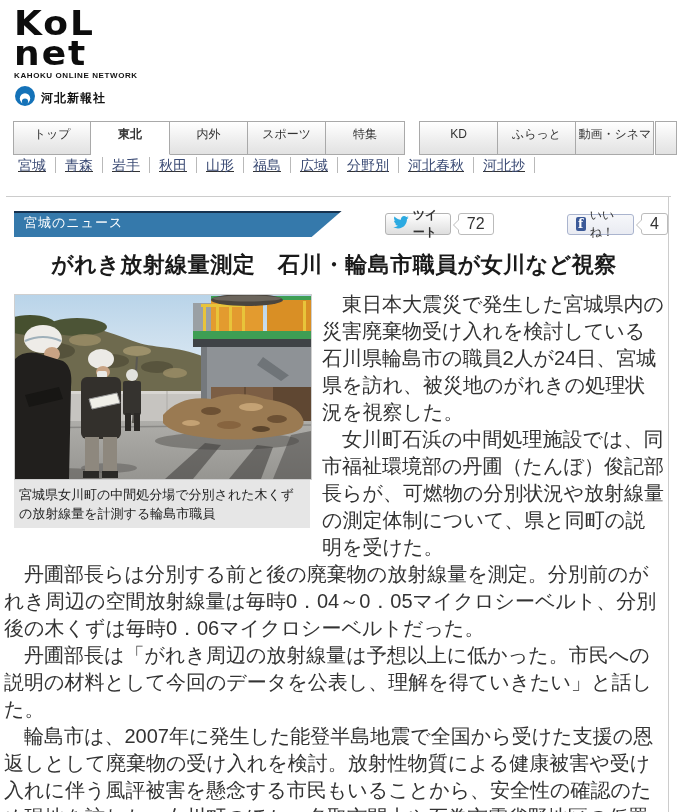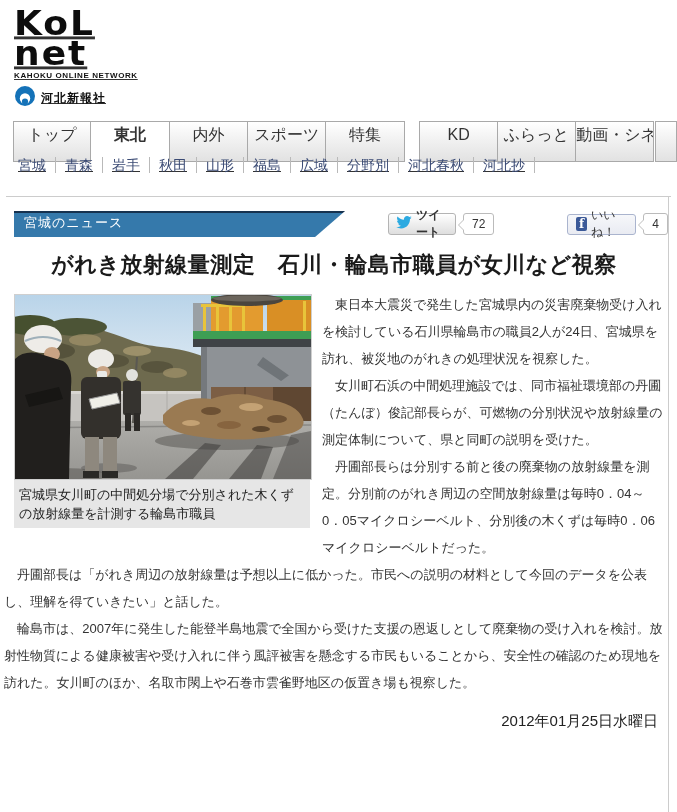--- a/index.html
+++ b/index.html
@@ -2,31 +2,31 @@
 <html lang="ja"><head>
 <meta charset="utf-8">
 <style>
   html,body{margin:0;padding:0;background:#fff;}
   body{
     width:677px;height:812px;overflow:hidden;position:relative;
     font-family:"Liberation Sans","DejaVu Sans",sans-serif;
     color:#333;
   }
   
-  .header{padding:8px 0 0 14px;text-decoration:underline;}
+  .header{padding:8px 0 0 14px;}
   .logo{cursor:pointer;width:130px;}
   .logo-word{font-family:"DejaVu Sans",sans-serif;font-weight:900;font-size:36px;line-height:30px;letter-spacing:2px;color:#0d0d0d;transform:scaleY(.96);}
   .logo-sub{font-size:8px;font-weight:bold;letter-spacing:.6px;color:#111;margin-top:3px;white-space:nowrap;}
   .company{display:flex;align-items:center;gap:5px;margin-top:5px;}
   .company-name{font-size:12px;font-weight:bold;color:#111;letter-spacing:1px;}
   
   .tabs{display:flex;margin:10px 0 0 13px;height:27px;}
   .tab{
-    box-sizing:border-box;width:80px;height:41px;line-height:25px;text-align:center;
-    font-size:16px;color:#333;border:1px solid #a9a9a9;border-left-width:0;
+    box-sizing:border-box;width:80px;height:34px;line-height:25px;text-align:center;
+    font-size:12px;color:#333;border:1px solid #a9a9a9;border-left-width:0;
     background:linear-gradient(#ffffff,#ededed 60%,#e2e2e2);cursor:pointer;white-space:nowrap;overflow:hidden;
   }
   .tab:first-child{border-left-width:1px;}
   .tab.active{background:#fff;border-bottom-color:#fff;font-weight:bold;}
   .tab-gap{width:15px;}
   .tab.after-gap{border-left-width:1px;}
   .tab-partial{width:22px;border-left-width:1px;margin-left:1px;}
   
   .subnav{margin:0 6px;padding:9px 0 21px 3px;border-bottom:1px solid #ccc;font-size:14px;text-decoration:underline;}
   .subnav a{color:#3a4a74;text-decoration:none;padding:0 9px;border-right:1px solid #b9b9b9;cursor:pointer;white-space:nowrap;}
@@ -41,39 +41,39 @@
     clip-path:polygon(0 0,100% 0,calc(100% - 30px) 100%,0 100%);
   }
   .tweet-widget{display:flex;align-items:flex-start;margin-left:16px;}
   .btn-tweet{
     display:flex;align-items:center;gap:4px;height:22px;padding:0 7px;box-sizing:border-box;
     border:1px solid #b4b4b4;border-radius:3px;background:linear-gradient(#fff,#dedede);
     font-size:12px;font-weight:bold;color:#333;cursor:pointer;
   }
   .count-bubble{
     position:relative;height:22px;line-height:20px;box-sizing:border-box;margin-left:7px;
-    padding:0 8px;border:1px solid #bbb;border-radius:3px;background:#fff;font-size:12px;color:#333;cursor:pointer;
+    padding:0 8px;border:1px solid #bbb;border-radius:3px;background:#fff;font-size:16px;color:#333;cursor:pointer;
   }
   .count-bubble::before{content:"";position:absolute;left:-6px;top:6px;border:5px solid transparent;border-right-color:#bbb;border-left-width:0;}
   .count-bubble::after{content:"";position:absolute;left:-5px;top:6px;border:5px solid transparent;border-right-color:#fff;border-left-width:0;}
   .like-widget{display:flex;align-items:center;margin-left:46px;}
   .btn-like{
     display:flex;align-items:center;gap:4px;height:21px;padding:0 8px;box-sizing:border-box;
     border:1px solid #aab4ce;border-radius:3px;background:linear-gradient(#f6f7fa,#e9ebf2);
     font-size:12px;color:#333;cursor:pointer;
   }
   .fb-f{display:inline-block;width:14px;height:14px;line-height:14px;text-align:center;background:#3b5998;color:#fff;
     font-family:"DejaVu Serif",serif;font-weight:bold;font-size:12px;border-radius:2px;}
   
   h1.article-title{margin:14px 6px 0;font-size:22px;line-height:28px;color:#1a1a1a;letter-spacing:.5px;text-align:center;}
   .article-body{margin:12px 4px 0;}
   figure.photo-block{float:left;width:298px;margin:3px 10px 20px 10px;padding:0;}
   .photo-frame{display:block;width:296px;height:184px;border:1px solid #cfcfcf;}
   figcaption{width:286px;background:#e6e6e6;color:#222;font-size:13px;line-height:19px;padding:5px;margin-top:0;}
-  .article-body p{margin:0;font-size:13px;line-height:27px;color:#333;}
+  .article-body p{margin:0;font-size:20px;line-height:27px;color:#333;}
   .date-line{clear:both;text-align:right;font-size:15px;color:#222;padding:16px 10px 0 0;}
 </style>
 </head>
 <body>
 
 <div class="header">
   <div class="logo">
     <div class="logo-word">KoL</div>
     <div class="logo-word">net</div>
     <div class="logo-sub">KAHOKU ONLINE NETWORK</div>

